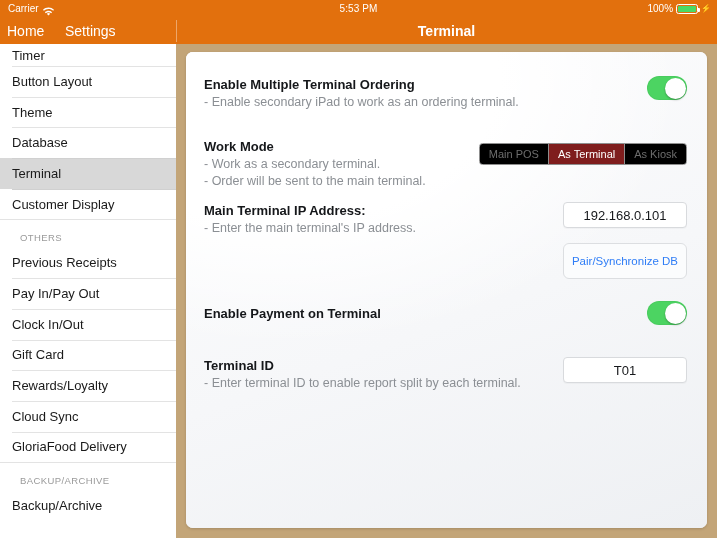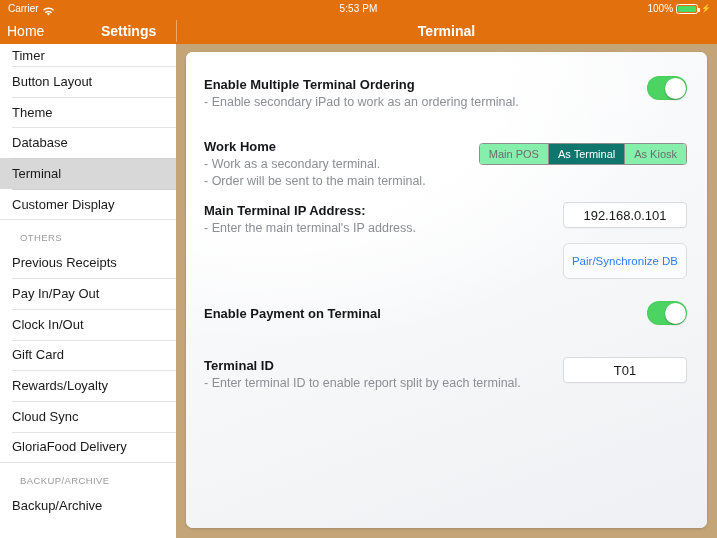--- a/index.html
+++ b/index.html
@@ -96,22 +96,21 @@
     color: #ffffff;
     font-size: 14px;
   }
   .nav-settings {
     position: absolute;
     left: 65px; top: 0;
     height: 26px;
     line-height: 26px;
     color: #ffffff;
     font-size: 14px;
-    font-weight: bold;
-    margin-left: 36px;
+    font-weight: normal;
   }
   .nav-sep {
     position: absolute;
     left: 176px; top: 2px;
     width: 1px; height: 22px;
     background: rgba(255,255,255,0.38);
   }
   .nav-title {
     position: absolute;
     left: 176px; right: 0; top: 0;
@@ -249,26 +248,26 @@
     border-radius: 3.5px;
     overflow: hidden;
     border: 1px solid #8e8e8e;
   }
   .seg {
     padding: 0 9px;
     height: 20px;
     line-height: 20px;
     font-size: 11px;
     color: #6d6d6d;
-    background: #86efac;
+    background: #000000;
     border-right: 1px solid #8e8e8e;
     white-space: nowrap;
   }
   .seg:last-child { border-right: none; }
-  .seg.active { background: #0f766e; color: #ffffff; }
+  .seg.active { background: #7f1d1d; color: #ffffff; }
 
   
   .textfield {
     width: 124px; height: 26px;
     border: 1px solid #d8dadd;
     border-radius: 4px;
     background: #ffffff;
     font-size: 13px;
     color: #16181b;
     text-align: center;
@@ -386,21 +385,21 @@
         </div>
         <div class="setting-ctrl">
           <div class="toggle">
             <span class="knob"></span>
           </div>
         </div>
       </div>
 
       <div class="setting-row" style="margin-top:18px; min-height:60px;">
         <div class="setting-text">
-          <div class="setting-title">Work Home</div>
+          <div class="setting-title">Work Mode</div>
           <div class="setting-sub">- Work as a secondary terminal.</div>
           <div class="setting-sub">- Order will be sent to the main terminal.</div>
         </div>
         <div class="setting-ctrl" style="padding-top:5px;">
           <div class="segmented">
             <div class="seg">Main POS</div>
             <div class="seg active">As Terminal</div>
             <div class="seg">As Kiosk</div>
           </div>
         </div>

